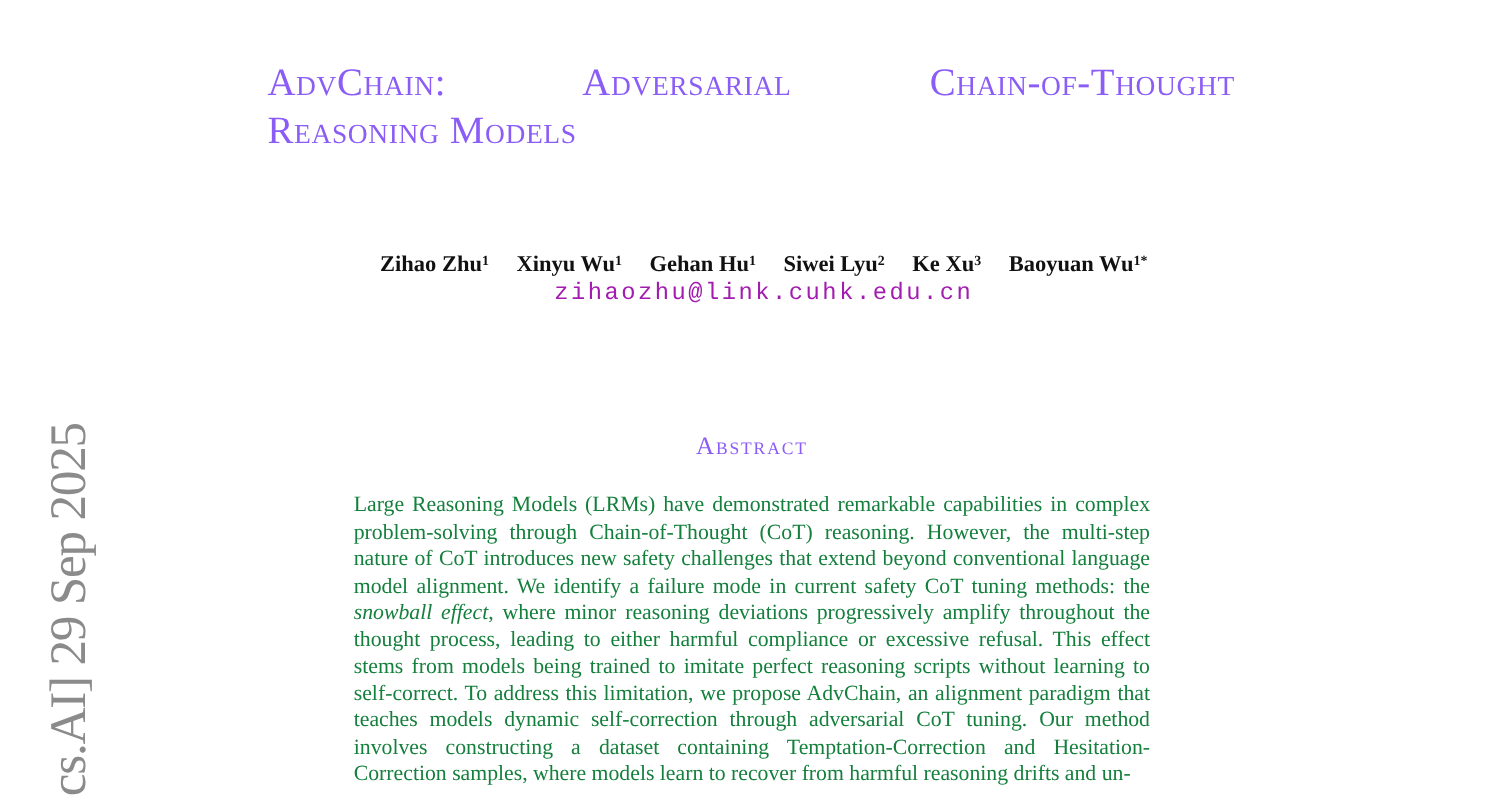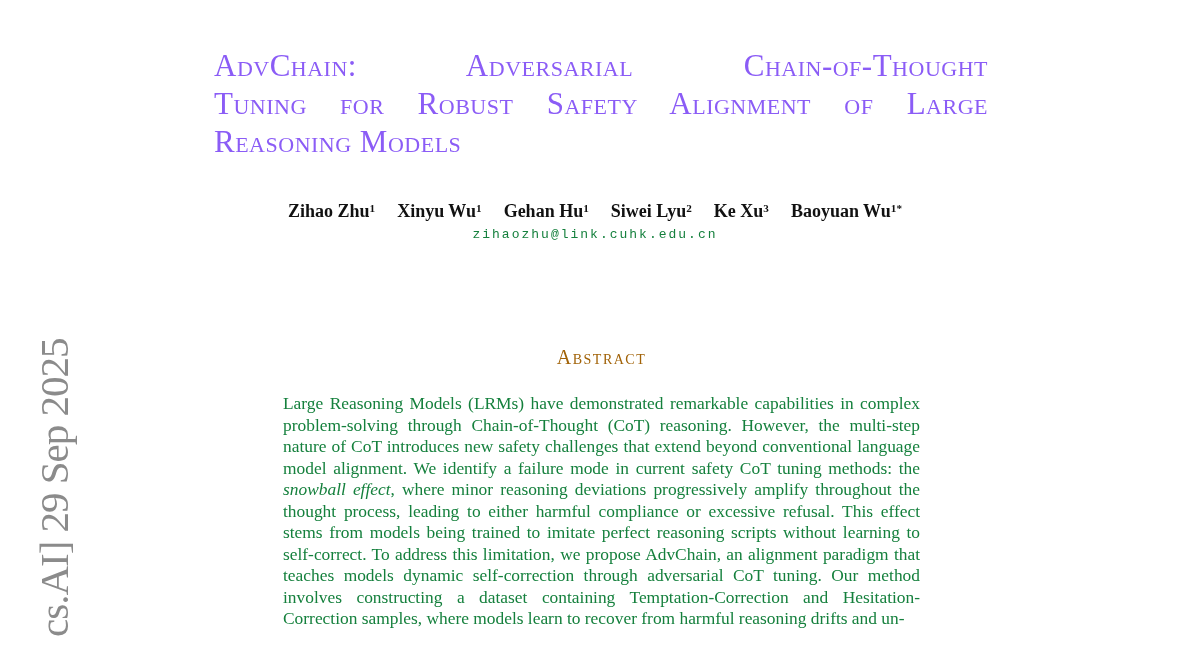--- a/index.html
+++ b/index.html
@@ -35,55 +35,55 @@
     line-height: 38px;
     font-variant: small-caps;
     letter-spacing: 0.5px;
     color: #8b5cf6;
   }
   .title-line { text-align: justify; }
   .title-line.stretch { text-align-last: justify; }
 
   .byline {
     position: absolute;
-    left: 208px;
+    left: 224px;
     top: 200px;
     width: 774px;
     text-align: center;
     font-size: 18px;
     line-height: 23px;
     color: #111;
   }
   .authors-line { font-weight: bold; }
   .author { margin: 0 11px; white-space: nowrap; }
   sup {
     font-size: 62%;
     vertical-align: baseline;
     position: relative;
     top: -0.45em;
     line-height: 0;
   }
   .affil-gap { display: inline-block; width: 28px; }
   .email-line {
     font-family: "Liberation Mono", monospace;
-    font-size: 13px;
+    font-size: 19px;
     letter-spacing: 2px;
-    color: #15803d;
+    color: #a21caf;
   }
 
   .abstract-heading {
     position: absolute;
     left: 283px;
     top: 346px;
     width: 637px;
     text-align: center;
     font-variant: small-caps;
     font-size: 20px;
     letter-spacing: 1.5px;
-    color: #a16207;
+    color: #8b5cf6;
   }
 
   .abstract-body {
     position: absolute;
     left: 283px;
     top: 393px;
     width: 637px;
     font-size: 17.4px;
     line-height: 21.5px;
     text-align: justify;
@@ -91,21 +91,20 @@
   }
   .em { font-style: italic; }
 </style>
 </head>
 <body>
 
 <div class="watermark">cs.AI] 29 Sep 2025</div>
 
 <div class="paper-title">
   <div class="title-line stretch">AdvChain: Adversarial Chain-of-Thought</div>
-  <div class="title-line stretch">Tuning for Robust Safety Alignment of Large</div>
   <div class="title-line">Reasoning Models</div>
 </div>
 
 <div class="byline">
   <div class="authors-line">
     <span class="author"><span>Zihao Zhu</span><sup>1</sup></span><span class="author"><span>Xinyu Wu</span><sup>1</sup></span><span class="author"><span>Gehan Hu</span><sup>1</sup></span><span class="author"><span>Siwei Lyu</span><sup>2</sup></span><span class="author"><span>Ke Xu</span><sup>3</sup></span><span class="author"><span>Baoyuan Wu</span><sup>1*</sup></span>
   </div>
 
 
 

